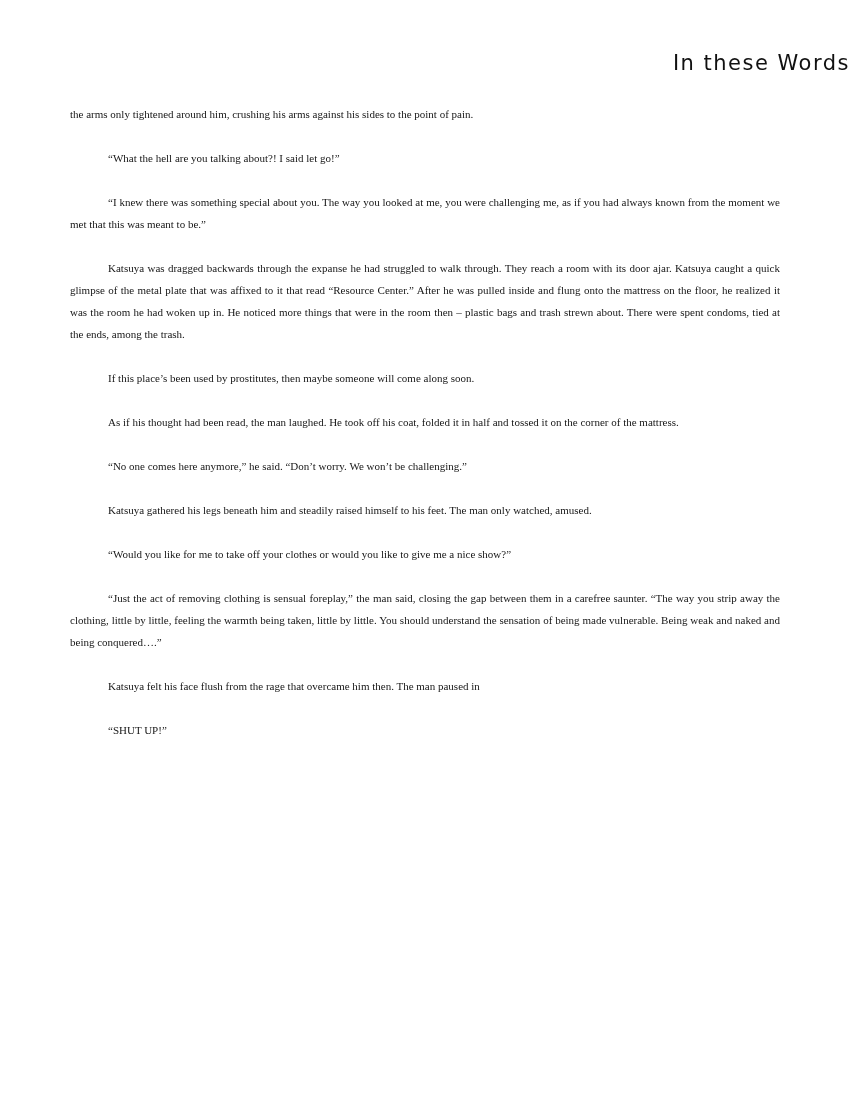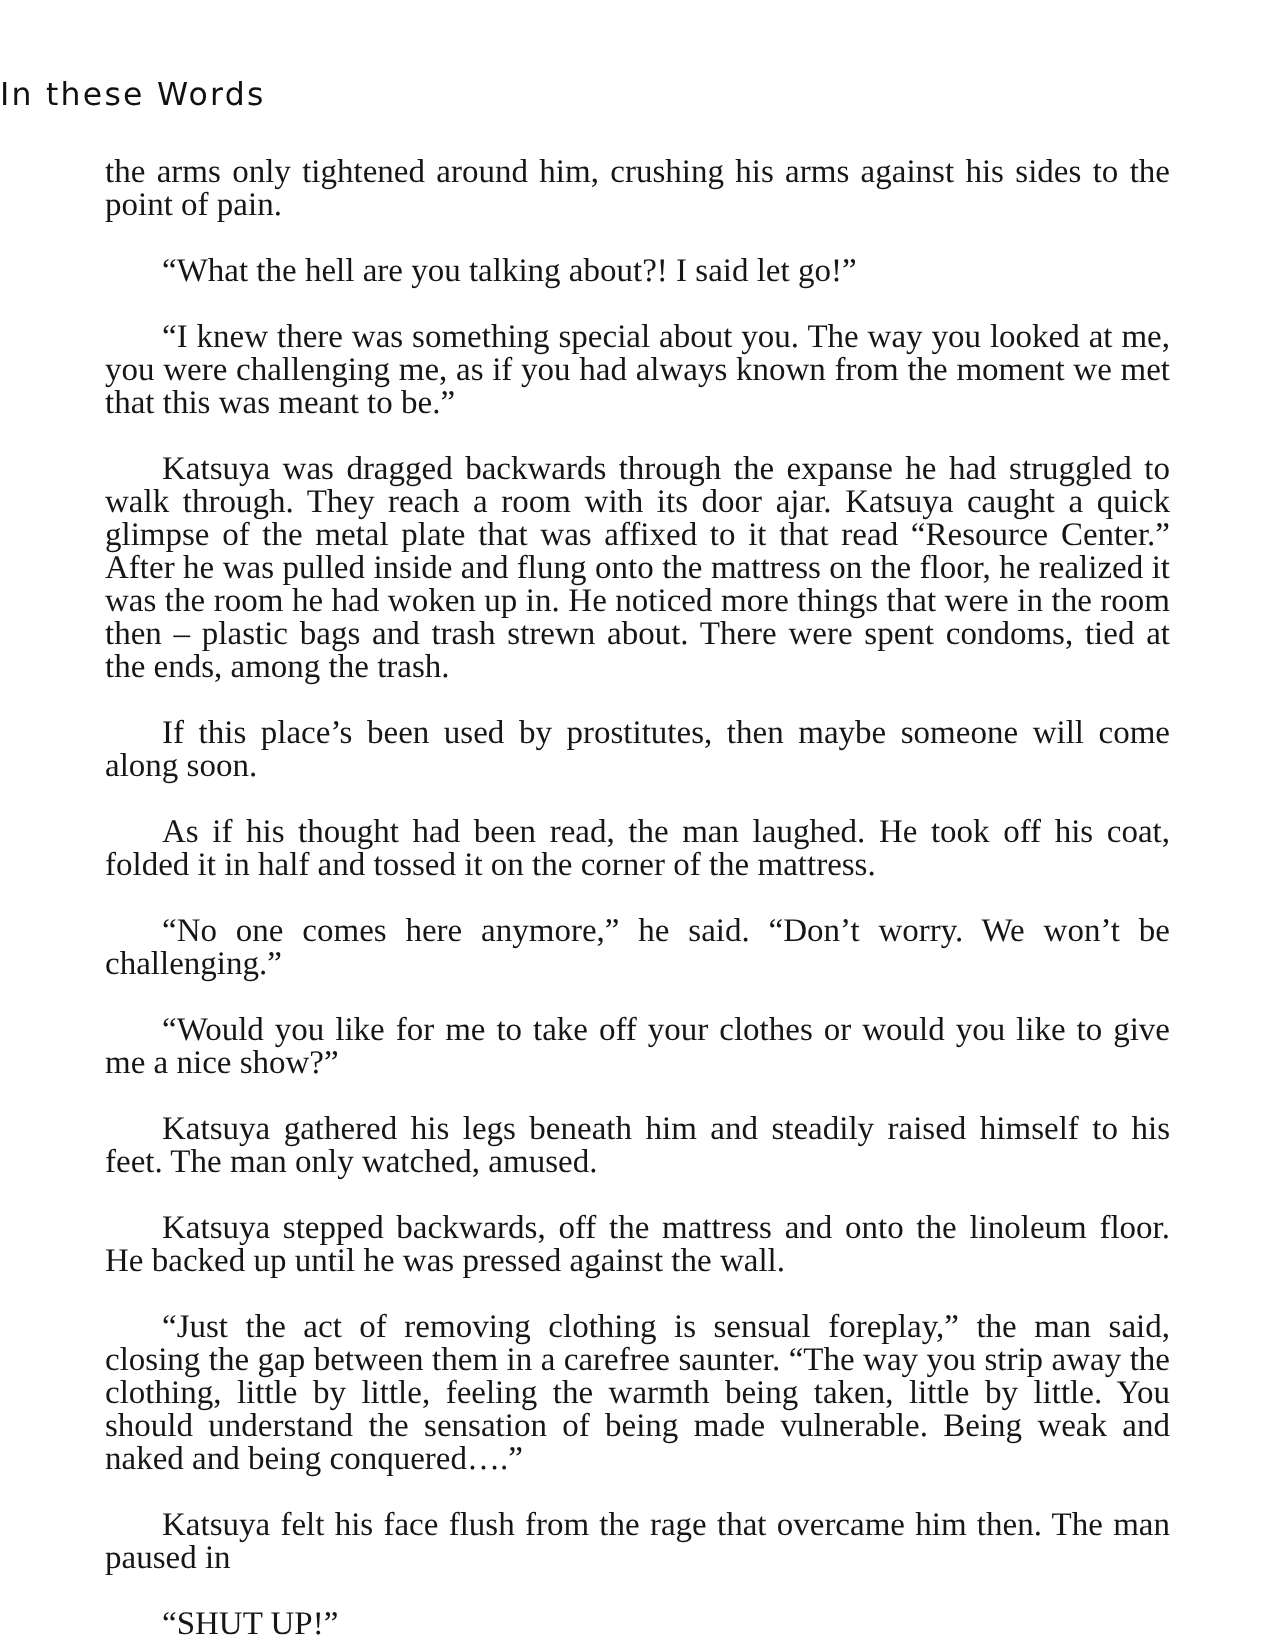--- a/index.html
+++ b/index.html
@@ -12,31 +12,31 @@
     width: 850px;
     height: 1100px;
     background: #ffffff;
     overflow: hidden;
     font-family: "Liberation Serif", "DejaVu Serif", serif;
     color: #161616;
   }
   .doc-title {
     margin: 0;
     padding-top: 49px;
-    text-align: left;
+    text-align: right;
     font-family: "DejaVu Sans", sans-serif;
     font-weight: 500;
     font-size: 21px;
     line-height: 28px;
     letter-spacing: 1.5px;
     color: #111111;
   }
   .content {
     margin: 26px 70px 0 70px;
-    font-size: 22px;
+    font-size: 11px;
     line-height: 22px;
     text-align: justify;
   }
   .content p {
     margin: 0 0 22px 0;
     text-indent: 38px;
   }
   .content p.no-indent {
     text-indent: 0;
   }
@@ -54,21 +54,20 @@
   <h1 class="doc-title">In these Words</h1>
 
   <div class="content">
     <p class="no-indent">the arms only tightened around him, crushing his arms against his sides to the point of pain.</p>
     <p>“What the hell are you talking about?! I said let go!”</p>
     <p>“I knew there was something special about you. The way you looked at me, you were challenging me, as if you had always known from the moment we met that this was meant to be.”</p>
     <p>Katsuya was dragged backwards through the expanse he had struggled to walk through. They reach a room with its door ajar. Katsuya caught a quick glimpse of the metal plate that was affixed to it that read “Resource Center.” After he was pulled inside and flung onto the mattress on the floor, he realized it was the room he had woken up in. He noticed more things that were in the room then – plastic bags and trash strewn about. There were spent condoms, tied at the ends, among the trash.</p>
     <p class="italic">If this place’s been used by prostitutes, then maybe someone will come along soon.</p>
     <p>As if his thought had been read, the man laughed. He took off his coat, folded it in half and tossed it on the corner of the mattress.</p>
     <p>“No one comes here anymore,” he said. “Don’t worry. We won’t be challenging.”</p>
+    <p>Katsuya gathered his legs beneath him and steadily raised himself to his feet. The man only watched, amused.</p>
     <p>“Would you like for me to take off your clothes or would you like to give me a nice show?”</p>
-    <p>Katsuya gathered his legs beneath him and steadily raised himself to his feet. The man only watched, amused.</p>
-    <p>Katsuya stepped backwards, off the mattress and onto the linoleum floor. He backed up until he was pressed against the wall.</p>
     <p>“Just the act of removing clothing is sensual foreplay,” the man said, closing the gap between them in a carefree saunter. “The way you strip away the clothing, little by little, feeling the warmth being taken, little by little. You should understand the sensation of being made vulnerable. Being weak and naked and being conquered….”</p>
     <p>Katsuya felt his face flush from the rage that overcame him then. The man paused in</p>
     <p>“SHUT UP!”</p>
   </div>
 
 </div>
 
 </body></html>

